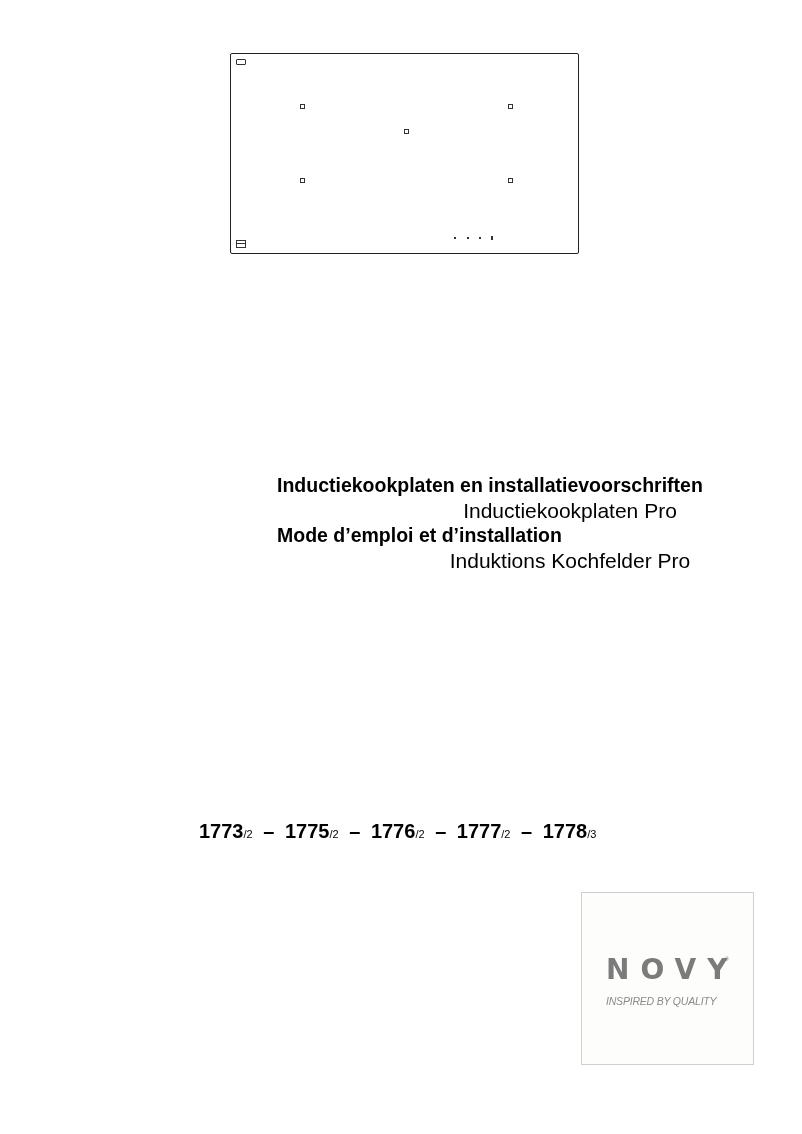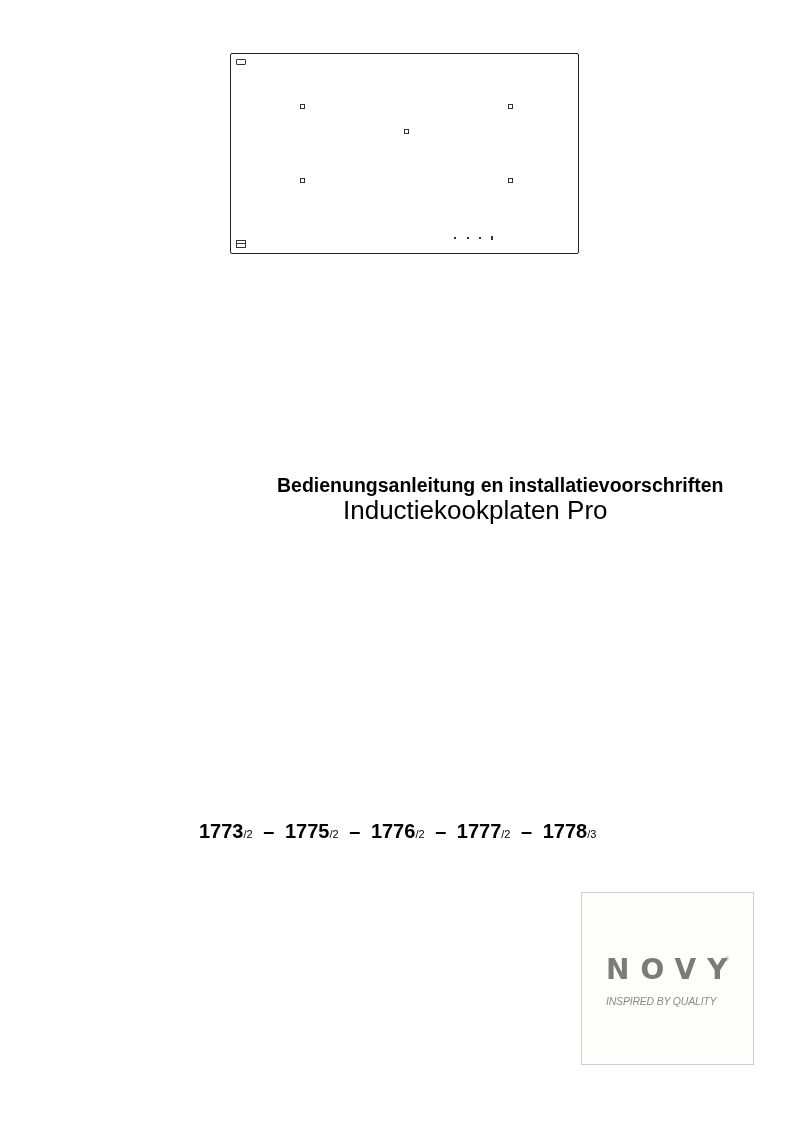--- a/index.html
+++ b/index.html
@@ -74,24 +74,25 @@
       top: 473px;
       width: 520px;
     }
     .title-bold {
       font-weight: bold;
       font-size: 19.5px;
       line-height: 25px;
       white-space: nowrap;
     }
     .title-sub {
-      font-size: 26px;
+      font-size: 21px;
       line-height: 25px;
       padding-left: 66px;
       white-space: nowrap;
+      text-align: center;
     }
     
     .models {
       position: absolute;
       left: 199px;
       top: 820px;
       font-weight: bold;
       font-size: 20px;
       white-space: nowrap;
     }
@@ -152,22 +153,24 @@
   <div class="marker" style="left:69px; top:124px;"></div>
   <div class="marker" style="left:277px; top:124px;"></div>
   <div class="ctrl-dot" style="left:223px; top:183px;"></div>
   <div class="ctrl-dot" style="left:236px; top:183px;"></div>
   <div class="ctrl-dot" style="left:248px; top:183px;"></div>
   <div class="ctrl-dot" style="left:260px; top:182px; height:4px;"></div>
   <div class="bottom-slot"></div>
 </div>
 
 <div class="titles">
-  <div class="title-bold">Bedienungsanleitung en installatievoorschriften</div>
+  <div class="title-bold">Inductiekookplaten en installatievoorschriften</div>
   <div class="title-sub">Inductiekookplaten Pro</div>
+  <div class="title-bold">Mode d’emploi et d’installation</div>
+  <div class="title-sub">Induktions Kochfelder Pro</div>
 </div>
 
 <div class="models">
   <span>1773</span><span class="suffix">/2</span>
   <span class="sep">–</span>
   <span>1775</span><span class="suffix">/2</span>
   <span class="sep">–</span>
   <span>1776</span><span class="suffix">/2</span>
   <span class="sep">–</span>
   <span>1777</span><span class="suffix">/2</span>

